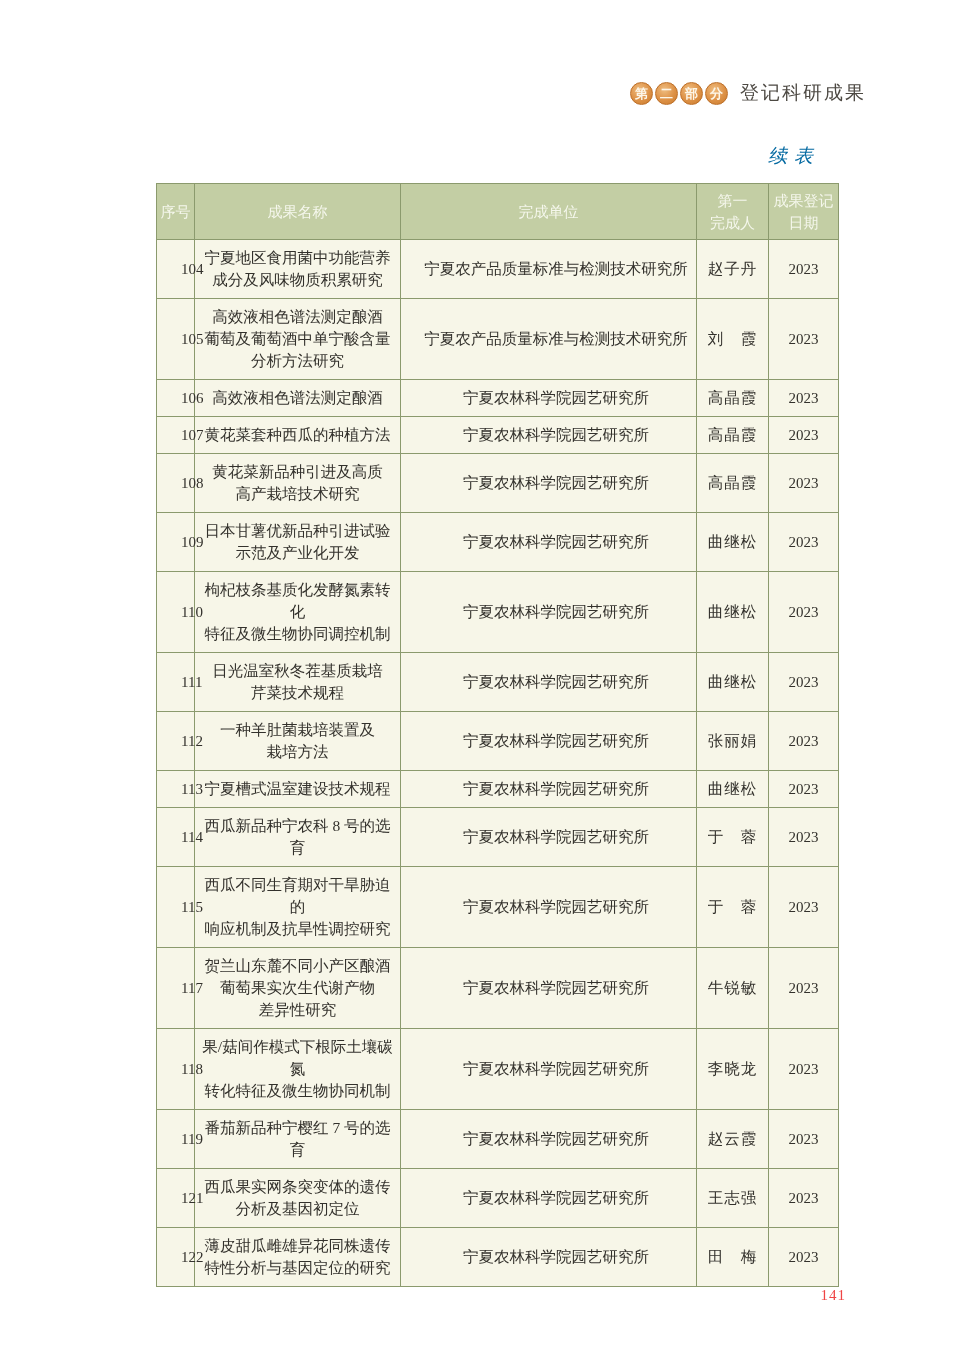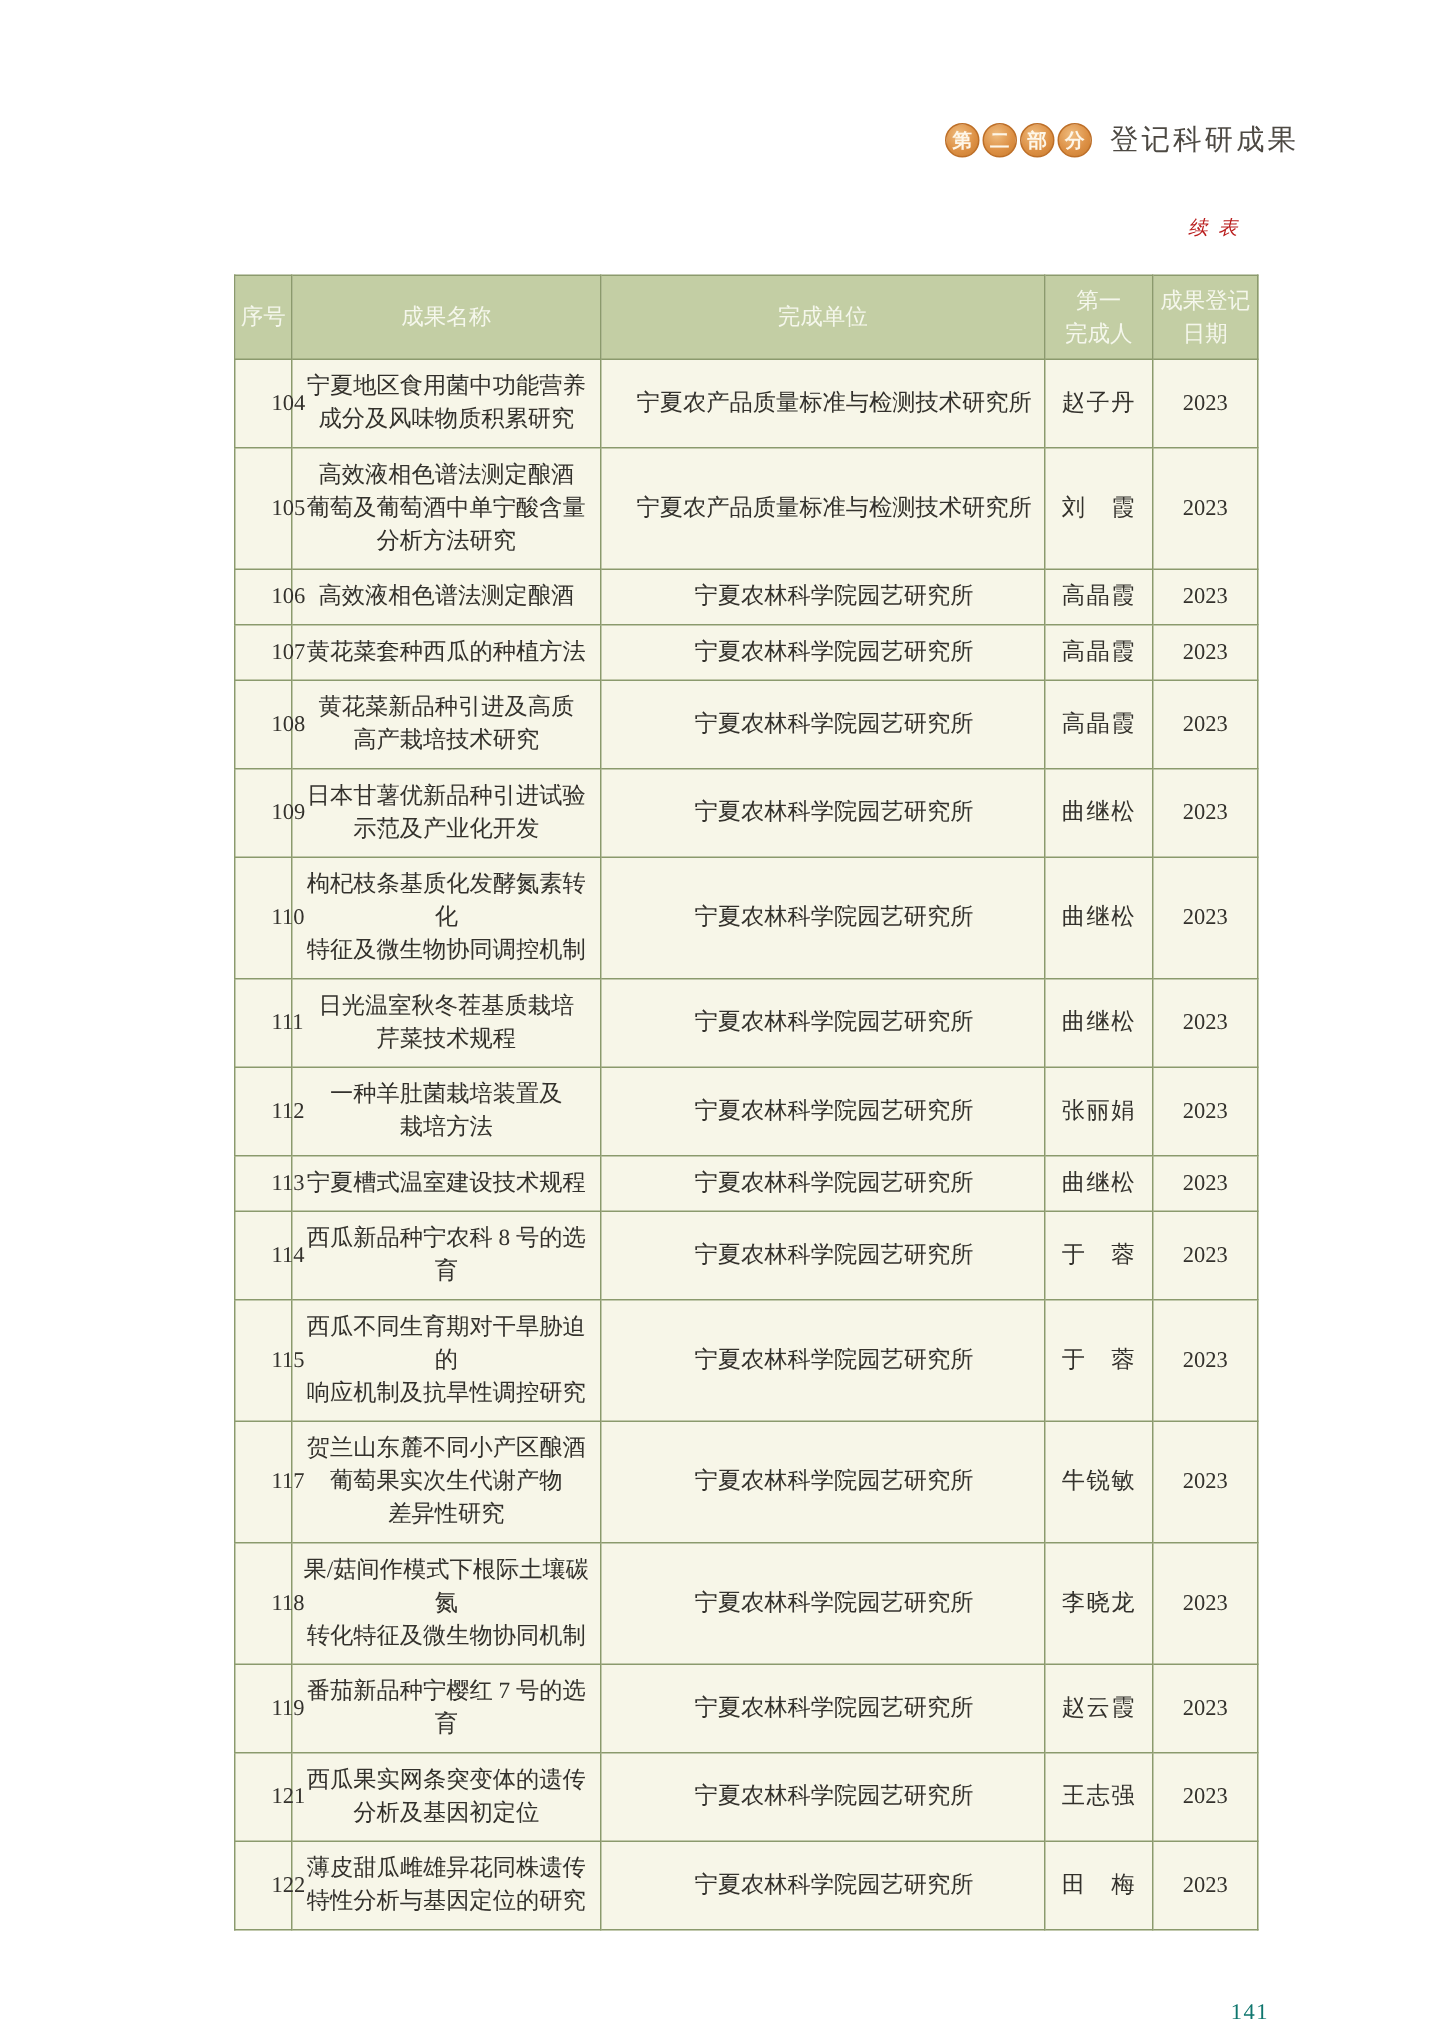--- a/index.html
+++ b/index.html
@@ -38,24 +38,24 @@
     font-family: "Liberation Sans", "DejaVu Sans", sans-serif;
     font-size: 19px;
     color: #4d4943;
     letter-spacing: 2px;
   }
 
   
   .continued-label {
     position: absolute;
     top: 143px;
-    right: 130px;
-    font-size: 13px;
+    right: 142px;
+    font-size: 19px;
     font-style: italic;
-    color: #b91c1c;
+    color: #0369a1;
     letter-spacing: 7px;
   }
 
   
   .results-table {
     position: absolute;
     left: 156px;
     top: 183px;
     width: 682px;
     border-collapse: collapse;
@@ -86,24 +86,24 @@
   }
   td.cell-no   { font-size: 15px; padding-left: 24px; }
   td.cell-name { white-space: pre-line; }
   td.cell-org  { padding-left: 19px; padding-right: 4px; }
   td.cell-person { letter-spacing: 1px; }
   td.cell-date { font-size: 15px; margin-left: 44px; }
 
   
   .page-number {
     position: absolute;
-    top: 1334px;
+    top: 1287px;
     right: 116px;
     font-size: 15px;
-    color: #0f766e;
+    color: #ef4444;
     letter-spacing: 1px;
   }
 </style>
 </head>
 <body>
 
 <div class="page">
 
   <div class="top-header">
     <div class="part-badge">

